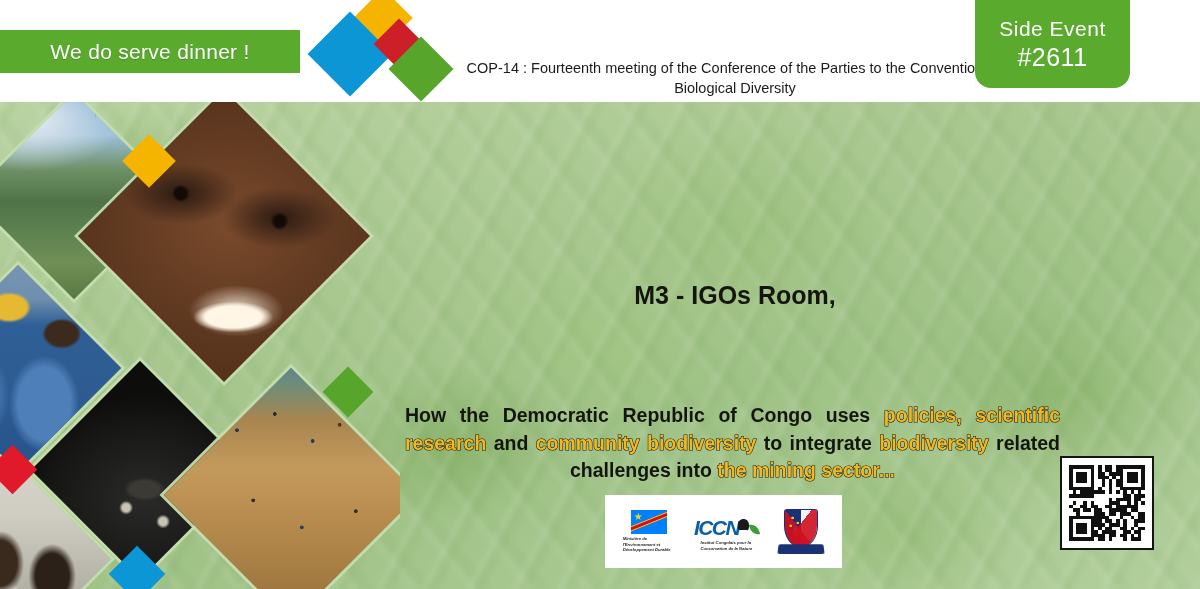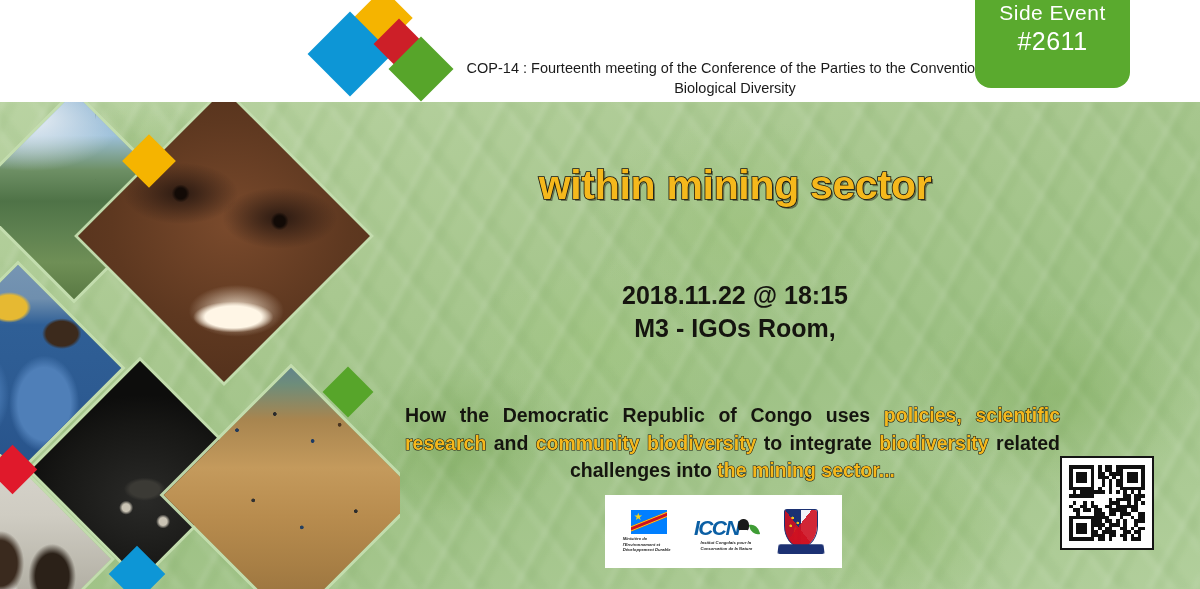--- a/index.html
+++ b/index.html
@@ -87,20 +87,21 @@
   #side-event-badge {
     position: absolute;
     left: 975px; top: 0;
     width: 155px; height: 88px;
     background: #5aaa2e;
     border-radius: 0 0 16px 16px;
     color: #ffffff;
     display: flex;
     flex-direction: column;
     align-items: center;
+    justify-content: center;
     line-height: 1.22;
   }
   #side-event-badge .se-line1 { font-size: 21px; letter-spacing: .5px; }
   #side-event-badge .se-line2 { font-size: 25px; letter-spacing: .5px; }
 
   
   #body-area {
     position: absolute;
     left: 0; top: 102px;
     width: 1200px; height: 487px;
@@ -479,25 +480,23 @@
         <div class="img img-conference"></div>
       </div>
 
       <div class="accent" style="left:160px; top:40px; width:38px; height:38px; background:#f5b400;"></div>
       <div class="accent" style="left:360px; top:272px; width:36px; height:36px; background:#57a52a;"></div>
       <div class="accent" style="left:25px; top:350px; width:35px; height:35px; background:#e0192b;"></div>
       <div class="accent" style="left:147px; top:452px; width:40px; height:40px; background:#0d96d6;"></div>
     </div>
 
     <div id="main-title">
-      <div>within mining sector</div>
     </div>
 
     <div id="event-details">
-      <div>2018.11.22 @ 18:15</div>
       <div>M3 - IGOs Room,</div>
     </div>
 
     <div id="description"><span>How the Democratic Republic of Congo uses </span><span class="hl">policies,</span><span> </span><span class="hl">scientific research</span><span> and </span><span class="hl">community biodiversity</span><span> to integrate </span><span class="hl">biodiversity</span><span> related challenges into </span><span class="hl">the mining sector...</span></div>
 
     <div id="logo-panel" style="left:0; top:393px; position:absolute; margin-left:605px;">
 
       <div class="logo-block">
         <div class="drc-flag">
           <div class="stripe"></div>
@@ -905,20 +904,21 @@
           <i style="grid-area: 21 / 5; background: rgb(16, 16, 16); z-index: 2;"></i>
           <i style="grid-area: 21 / 6; background: rgb(16, 16, 16); z-index: 2;"></i>
           <i style="grid-area: 21 / 7; background: rgb(16, 16, 16); z-index: 2;"></i>
         </div>
     </div>
 
   </div>
 
   <div id="header-band">
 
+    <div id="dinner-banner">We do serve dinner !</div>
 
     <div id="cop-logo">
       <div class="dia dia-yellow"></div>
       <div class="dia dia-blue"></div>
       <div class="dia dia-red"></div>
       <div class="dia dia-green"></div>
     </div>
 
 
     <div id="cop-subtitle">COP-14 : Fourteenth meeting of the Conference of the Parties to the Convention on Biological Diversity</div>

